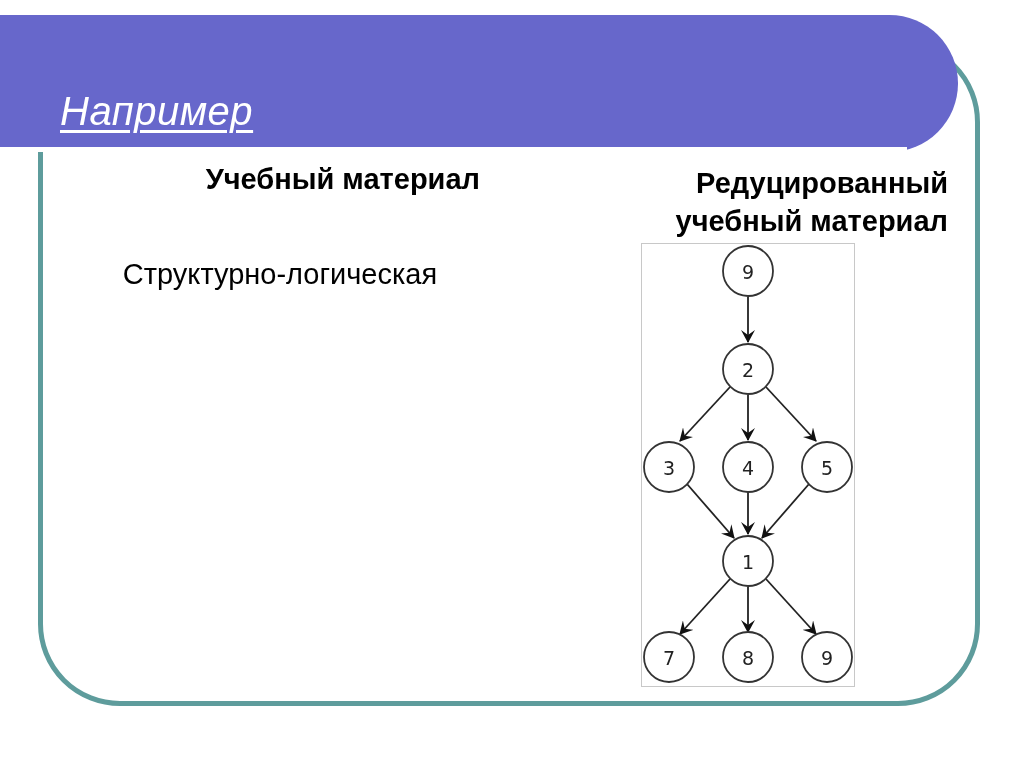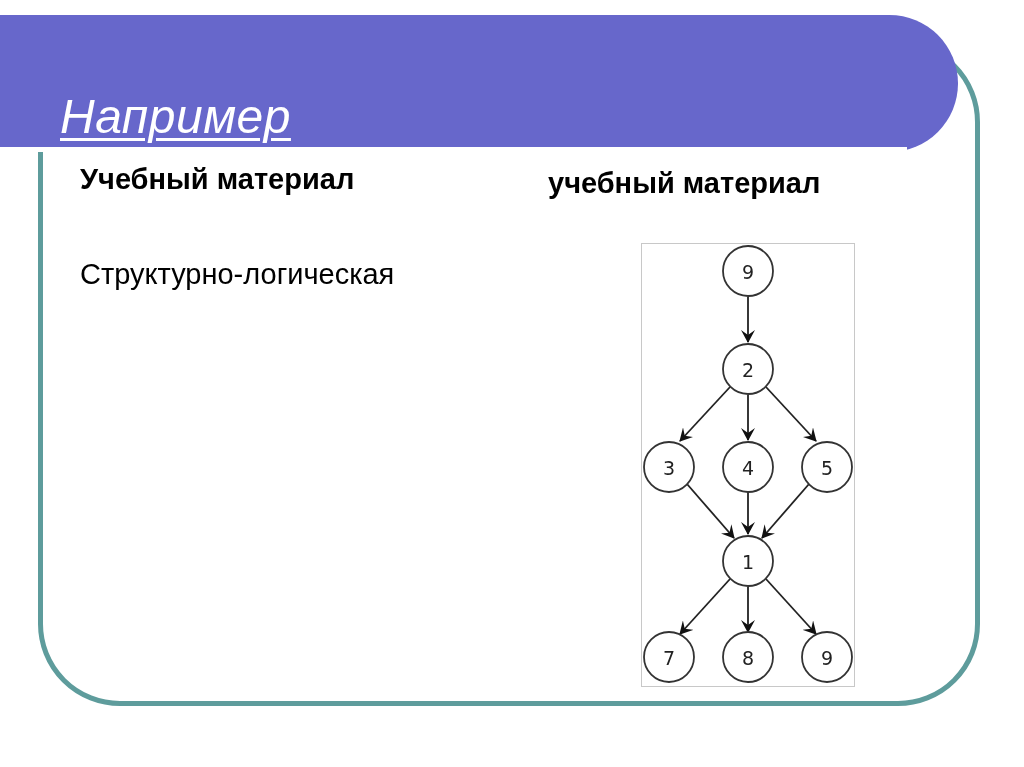--- a/index.html
+++ b/index.html
@@ -17,34 +17,34 @@
     position: absolute; left: 0; top: 15px; width: 958px; height: 137px;
     background: #6767cb;
     border-radius: 0 70px 70px 0;
   }
   .banner-line {
     position: absolute; left: 0; top: 132px; width: 907px; height: 5px;
     background: #ffffff;
   }
   .title {
     position: absolute; left: 60px; top: 74px;
-    color: #ffffff; font-size: 48px; font-style: italic;
+    color: #ffffff; font-size: 40px; font-style: italic;
     text-decoration: underline; text-decoration-thickness: 3px;
     text-underline-offset: 5px;
     letter-spacing: 0.5px;
   }
   .col-head {
-    position: absolute; text-align: left; font-weight: bold;
+    position: absolute; text-align: right; font-weight: bold;
     font-size: 29px; line-height: 38px; color: #000;
   }
   .col-left-head { left: 80px; width: 400px; top: 160px; }
   .col-right-head { left: 548px; width: 400px; top: 164px; }
   .col-sub {
     position: absolute; left: 80px; width: 400px; top: 254px;
-    font-size: 29px; line-height: 40px; color: #000;
+    text-align: center; font-size: 29px; line-height: 40px; color: #000;
   }
   .diagram-box {
     position: absolute; left: 641px; top: 243px; width: 212px; height: 442px;
     border: 1px solid #c8c8c8; background: #fff;
   }
   .diagram-box svg { position: absolute; left: 0; top: 0; }
   .node-label {
     font-family: "DejaVu Sans", sans-serif; font-size: 19px; fill: #222;
   }
 </style>
@@ -60,20 +60,21 @@
 
 <div class="col-head col-left-head">
   <div>Учебный материал</div>
 </div>
 
 <div class="col-sub">
   <div>Структурно-логическая</div>
 </div>
 
 <div class="col-head col-right-head">
+  <div>Редуцированный</div>
   <div>учебный материал</div>
 </div>
 
 <div class="diagram-box">
   <svg width="212" height="442" viewBox="0 0 212 442">
     <defs>
       <marker id="arr" markerWidth="14" markerHeight="14" refX="12" refY="7" orient="auto" markerUnits="userSpaceOnUse">
         <path d="M0,0 L13,7 L0,14 L5,7 Z" fill="#111"></path>
       </marker>
     </defs>

